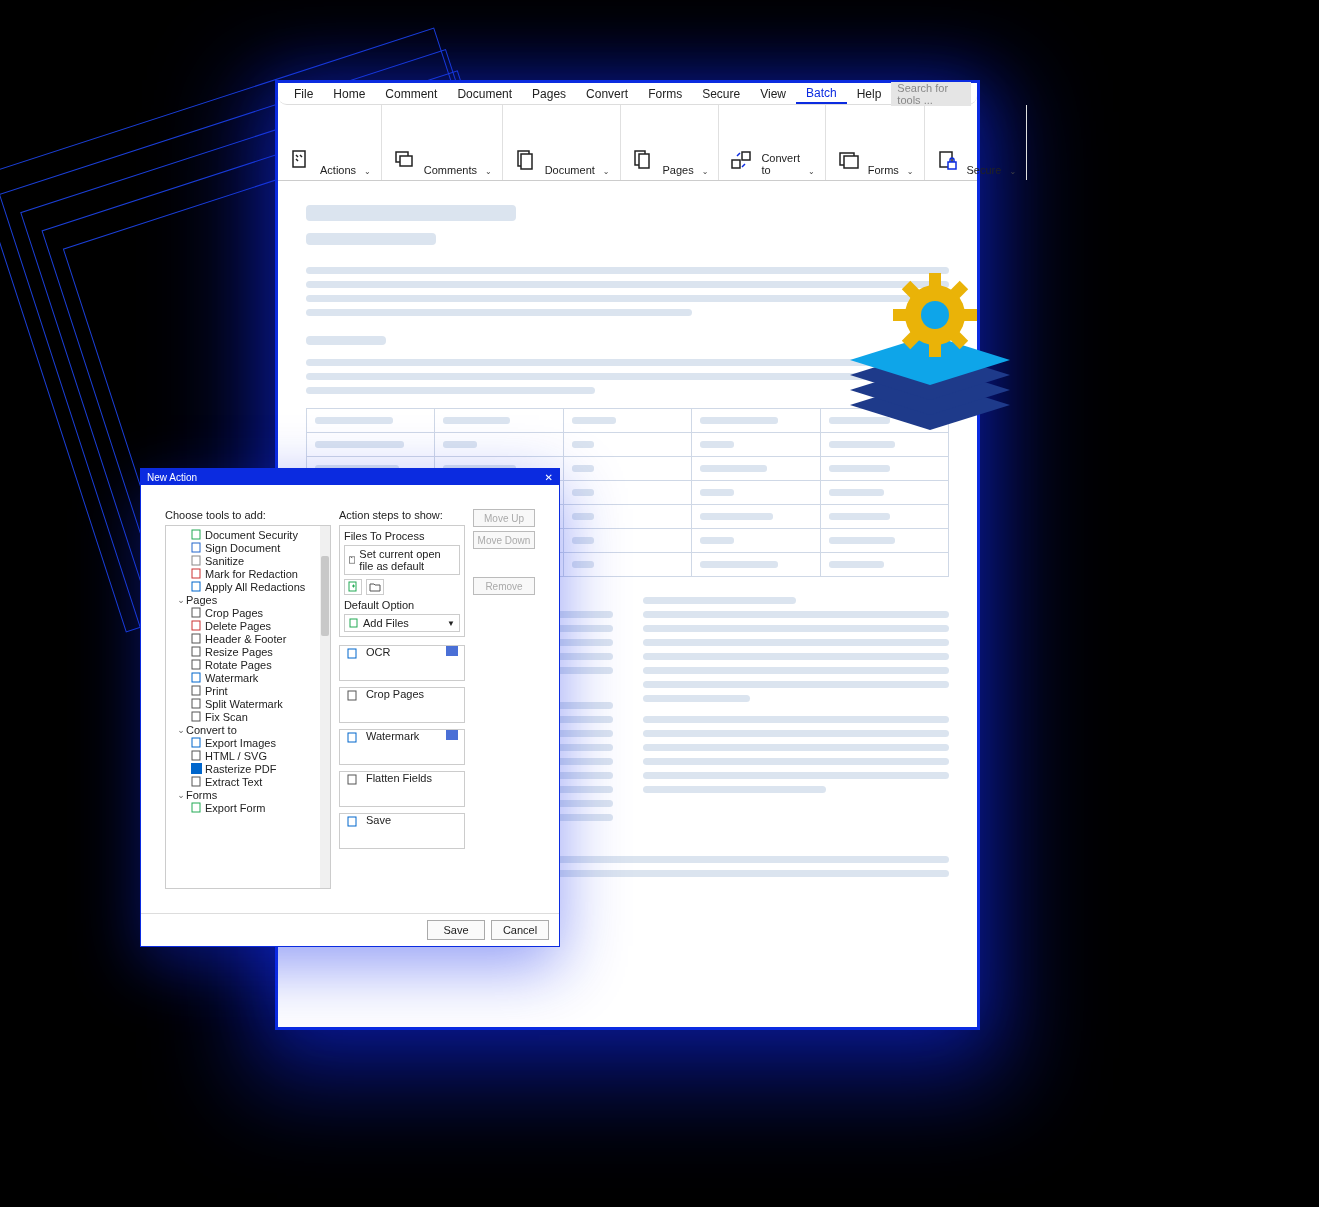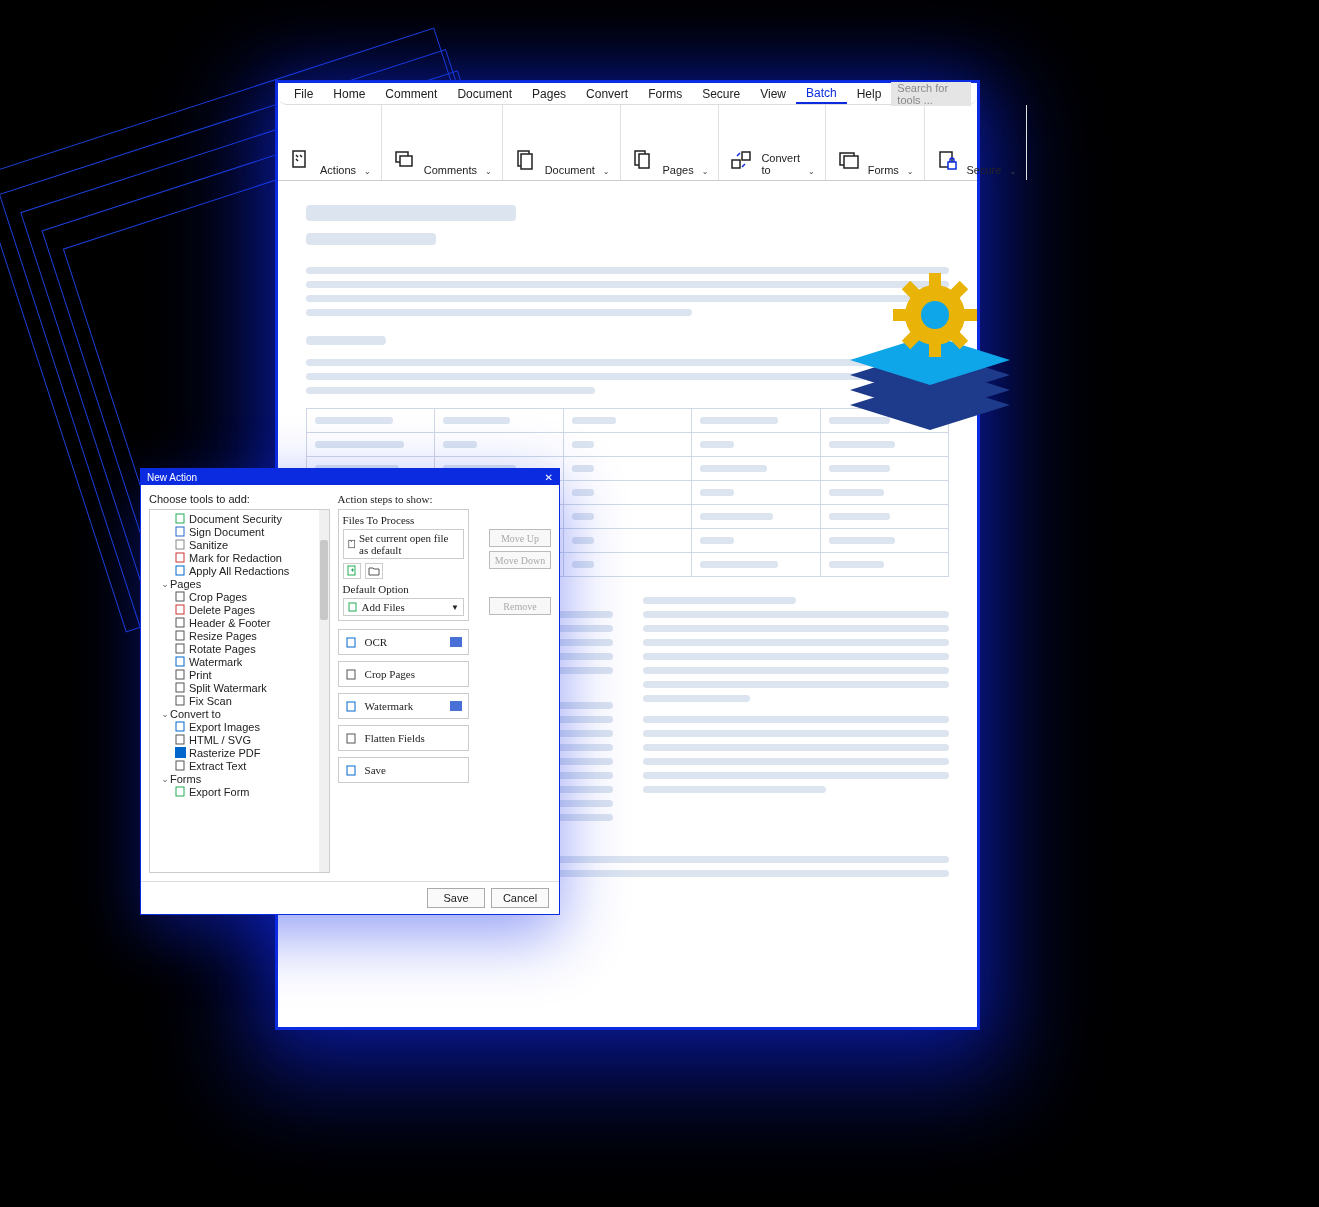--- a/index.html
+++ b/index.html
@@ -113,26 +113,26 @@
 .dtitle {
   background: #0b2be0;
   color: #fff;
   height: 16px;
   padding: 0 6px;
   font-size: 10px;
   display: flex;
   align-items: center;
   justify-content: space-between;
 }
-.dbody { display: flex; padding: 8px; gap: 8px; }
+.dbody { display: flex; padding: 24px; gap: 8px; }
 .leftpane { flex: 1.1; }
 .midpane { width: 48px; display: flex; align-items: center; justify-content: center; }
-.rightpane { flex: 1.3; display: flex; gap: 20px; font-family: Liberation Serif, serif; }
+.rightpane { flex: 1.3; display: flex; gap: 8px; }
 .stepcol { flex: 1; }
-.btncol { width: 62px; display: flex; flex-direction: column; gap: 4px; margin-top: 36px; }
+.btncol { width: 62px; display: flex; flex-direction: column; gap: 4px; }
 
 .leftpane .lbl, .rightpane .lbl { margin-bottom: 4px; }
 .tree {
   border: 1px solid #ccc;
   height: 364px;
   overflow: hidden;
   padding: 2px 0;
   position: relative;
 }
 .tree .scrollbar { position: absolute; right: 0; top: 0; width: 10px; height: 100%; background: #f0f0f0; }
@@ -163,23 +163,23 @@
 }
 .filesbox .fhdr { font-weight: normal; margin-bottom: 3px; }
 .chkrow { display: flex; align-items: center; gap: 4px; border: 1px solid #ccc; padding: 2px 4px; margin-bottom: 4px; }
 .iconrow { display: flex; gap: 4px; margin-bottom: 4px; }
 .iconrow .ib { width: 18px; height: 16px; border: 1px solid #ccc; display:flex;align-items:center;justify-content:center; }
 .selectrow { border: 1px solid #ccc; height: 18px; display: flex; align-items: center; padding: 0 4px; justify-content: space-between; }
 .selectrow .ar { font-size: 8px; }
 
 .step {
   border: 1px solid #ccc;
-  height: 26px;
-  display: flex;
-  align-items: center;
+  height: 36px;
+  display: flex;
+  align-items: flex-start;
   padding: 0 6px;
   margin-bottom: 6px;
   gap: 6px;
   cursor: default;
 }
 .step .sic { width: 14px; height: 14px; display:flex;align-items:center;justify-content:center; }
 .step .rt { margin-left: auto; width: 12px; height: 10px; background: #4a6fd6; }
 
 .sbtn {
   height: 18px;

